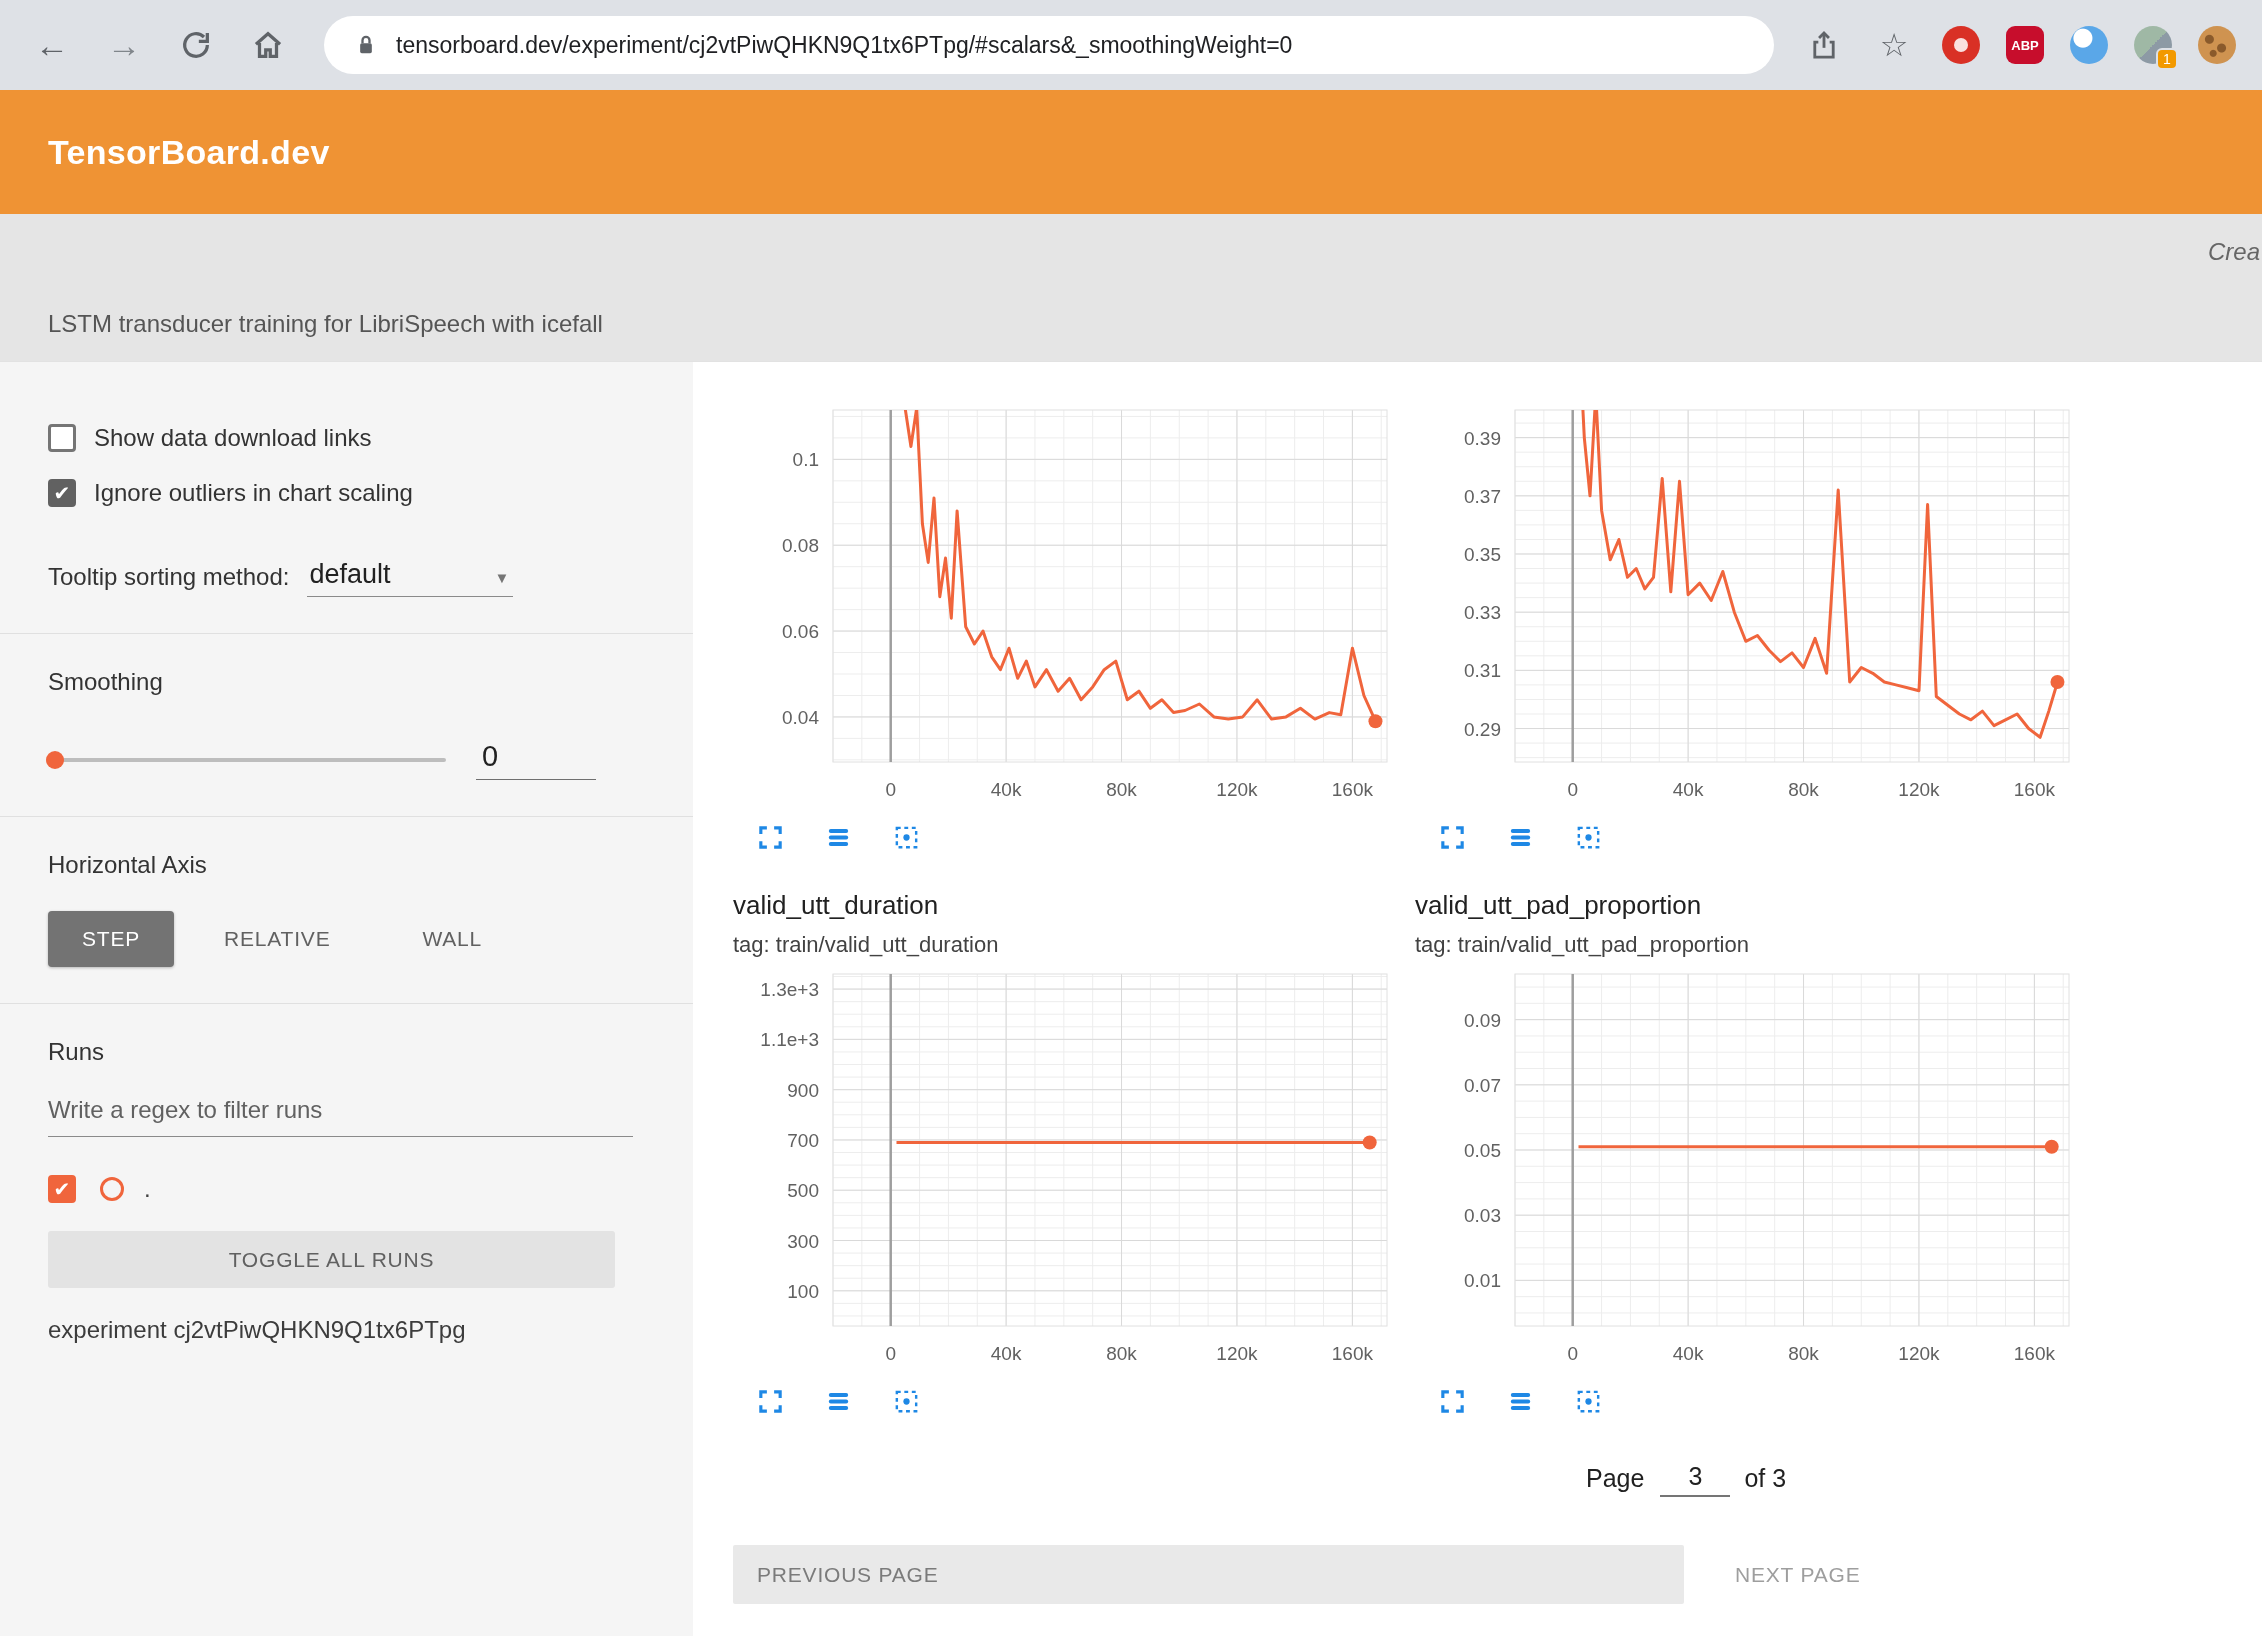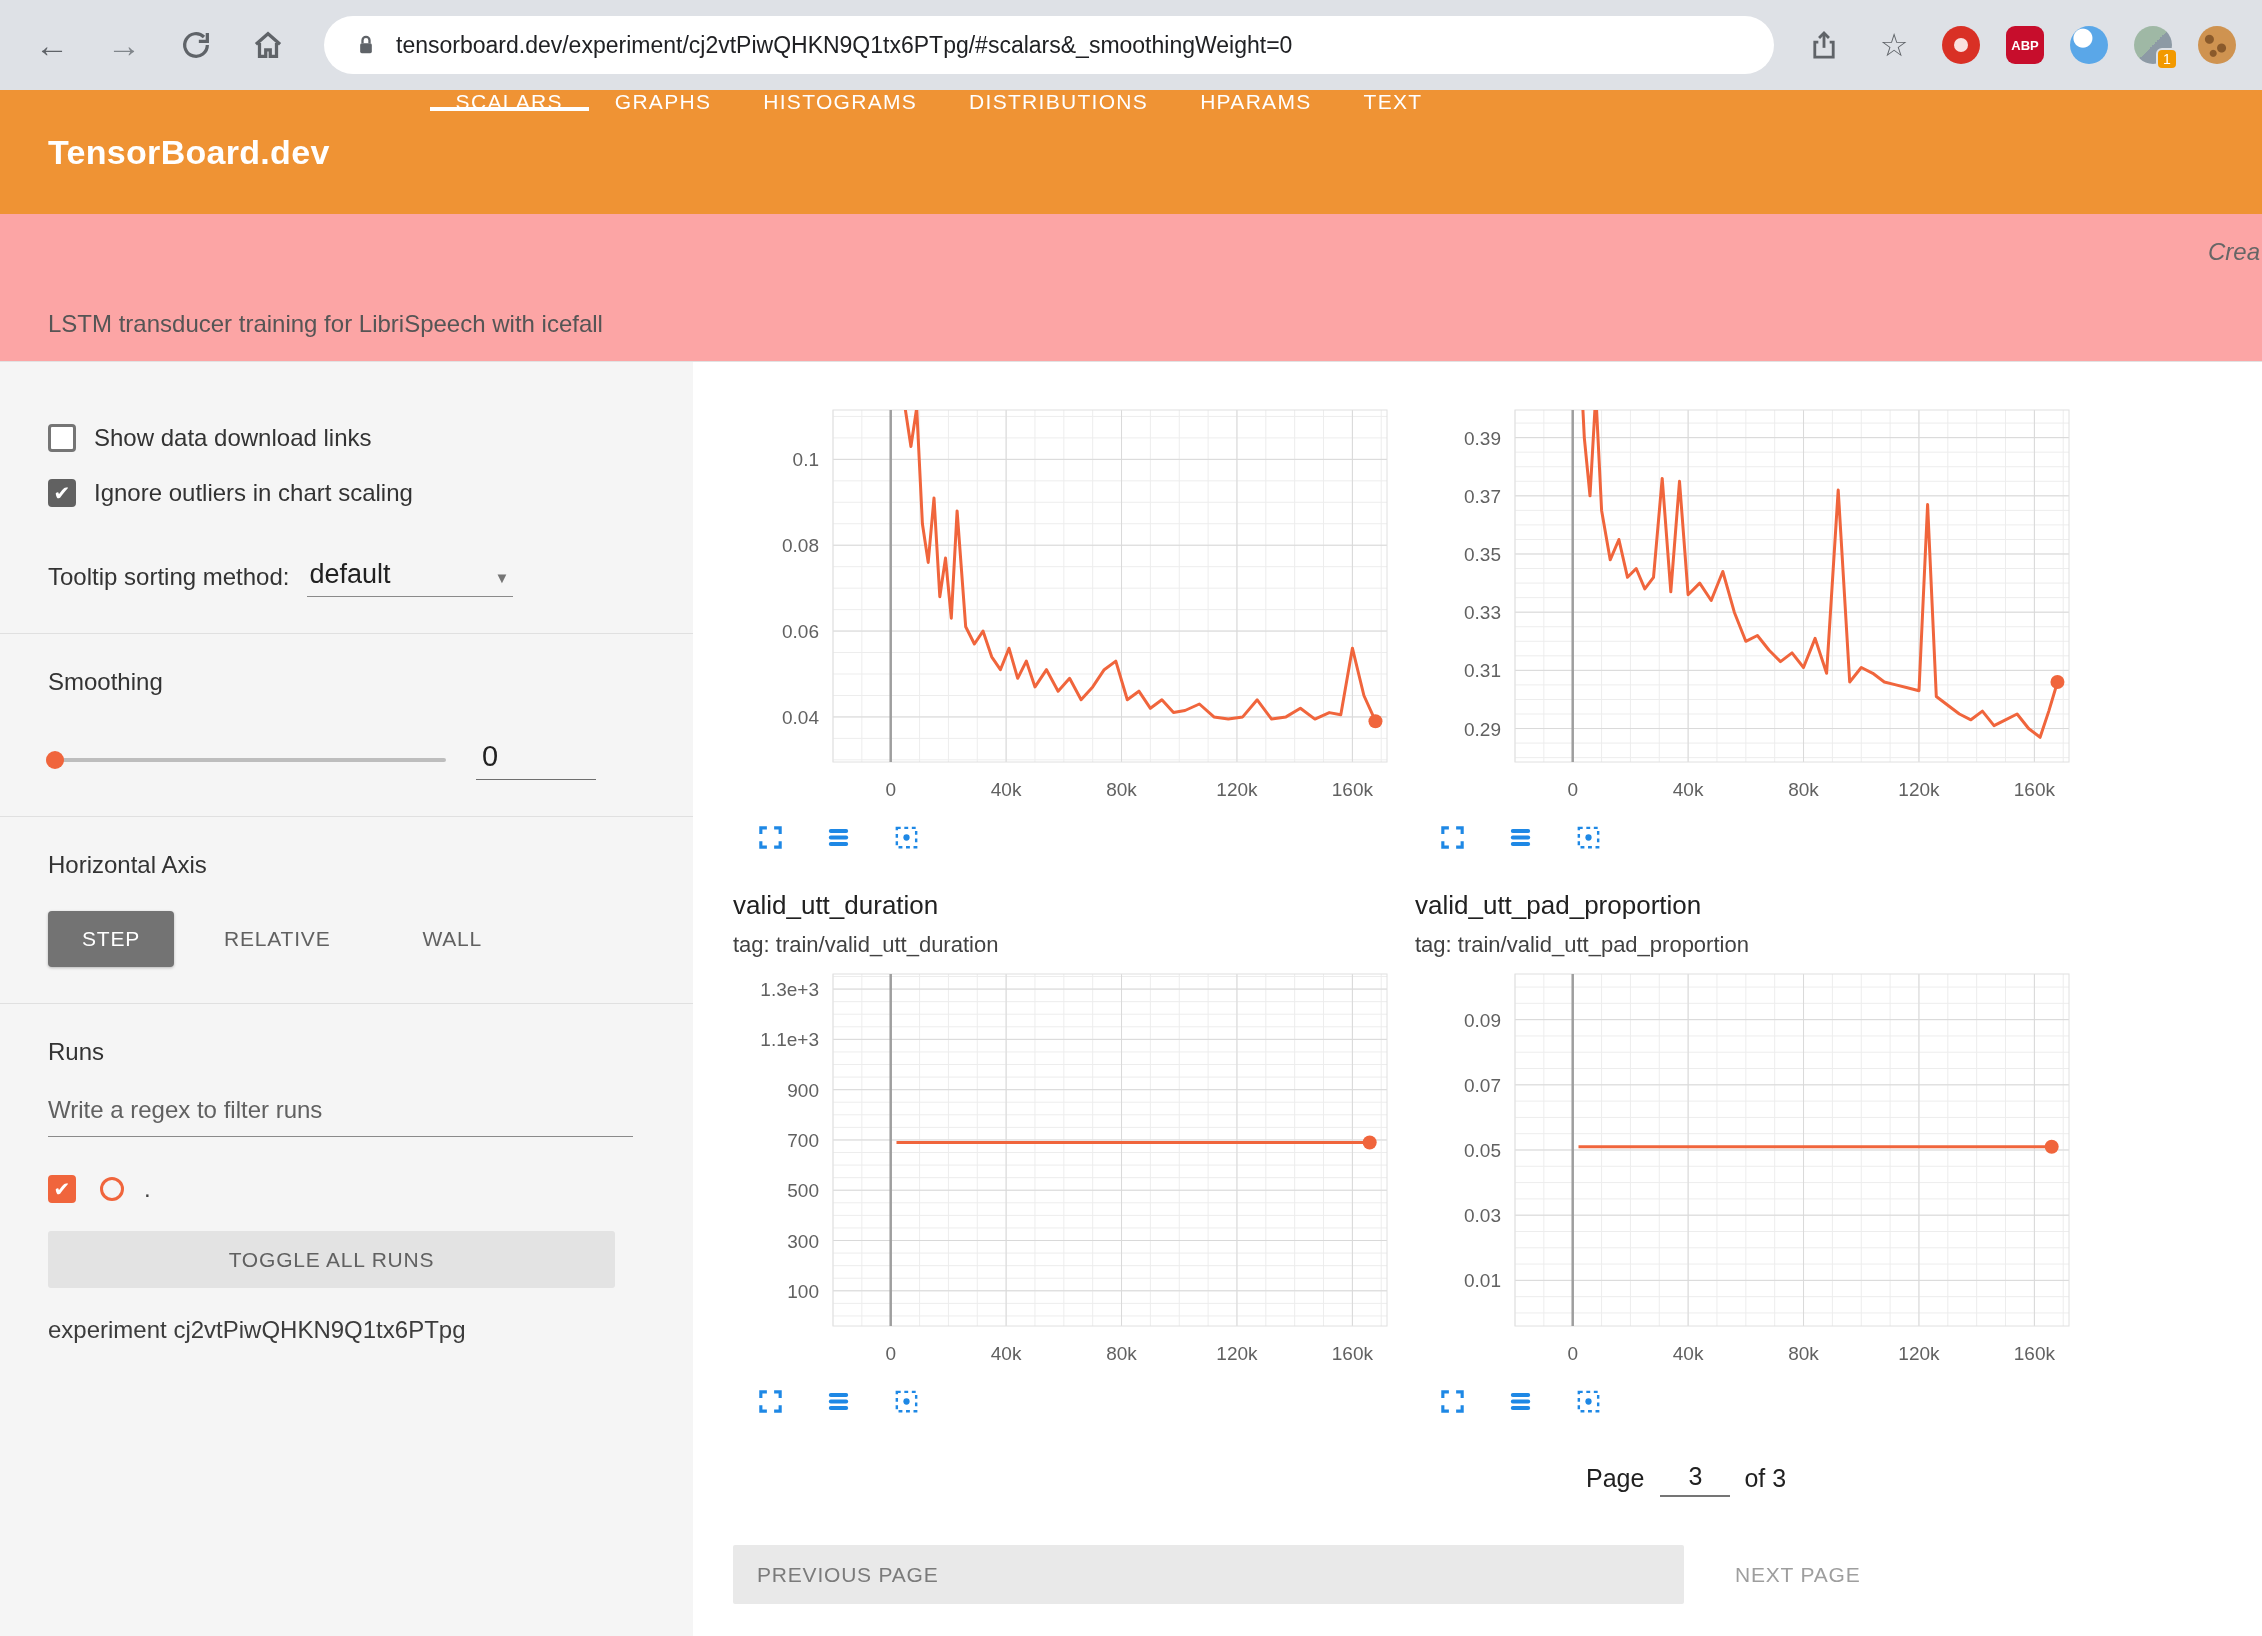--- a/index.html
+++ b/index.html
@@ -65,21 +65,21 @@
     content:""; position:absolute; left:0; right:0; bottom:3px; height:4px; background:#fff;
   }
   .feedback-btn {
     position:absolute; right:34px; top:50%; transform:translateY(-50%);
     width:324px; height:62px; background:#f7a540; color:#fff;
     font-size:21px; letter-spacing:1.2px; border-radius:6px;
     box-shadow:0 2px 4px rgba(0,0,0,.18);
   }
 
   
-  .sub-header { height:147px; position:relative; background:#fca5a5; }
+  .sub-header { height:147px; position:relative; background:#e5e5e5; }
   .sub-right { position:absolute; top:24px; right:2px; font-style:italic; color:#666; font-size:24px; white-space:nowrap; }
   .description { position:absolute; top:96px; left:48px; color:#555; font-size:24px; }
 
   
   .body-row { display:flex; height:1275px; border-top:1px solid #e2e2e2; }
 
   
   .sidebar { width:693px; background:#f5f5f5; flex:0 0 auto; }
   .side-section { padding:34px 60px 36px 48px; }
   .side-section + .side-section { border-top:1px solid #e0e0e0; }
@@ -207,40 +207,20 @@
       <div class="ext ext-blue"></div>
       <div class="ext ext-avatar">
         <span class="ext-badge">1</span>
       </div>
       <div class="ext ext-cookie"></div>
     </div>
   </div>
 
   <div class="app-header">
     <div class="brand">TensorBoard.dev</div>
-    <div class="main-nav">
-      <div class="nav-item active">
-          <span>SCALARS</span>
-        </div>
-      <div class="nav-item">
-          <span>GRAPHS</span>
-        </div>
-      <div class="nav-item">
-          <span>HISTOGRAMS</span>
-        </div>
-      <div class="nav-item">
-          <span>DISTRIBUTIONS</span>
-        </div>
-      <div class="nav-item">
-          <span>HPARAMS</span>
-        </div>
-      <div class="nav-item">
-          <span>TEXT</span>
-        </div>
-    </div>
   </div>
 
   <div class="sub-header">
     <div class="sub-right">Crea</div>
     <div class="description">LSTM transducer training for LibriSpeech with icefall</div>
   </div>
 
   <div class="body-row">
 
     <aside class="sidebar">

